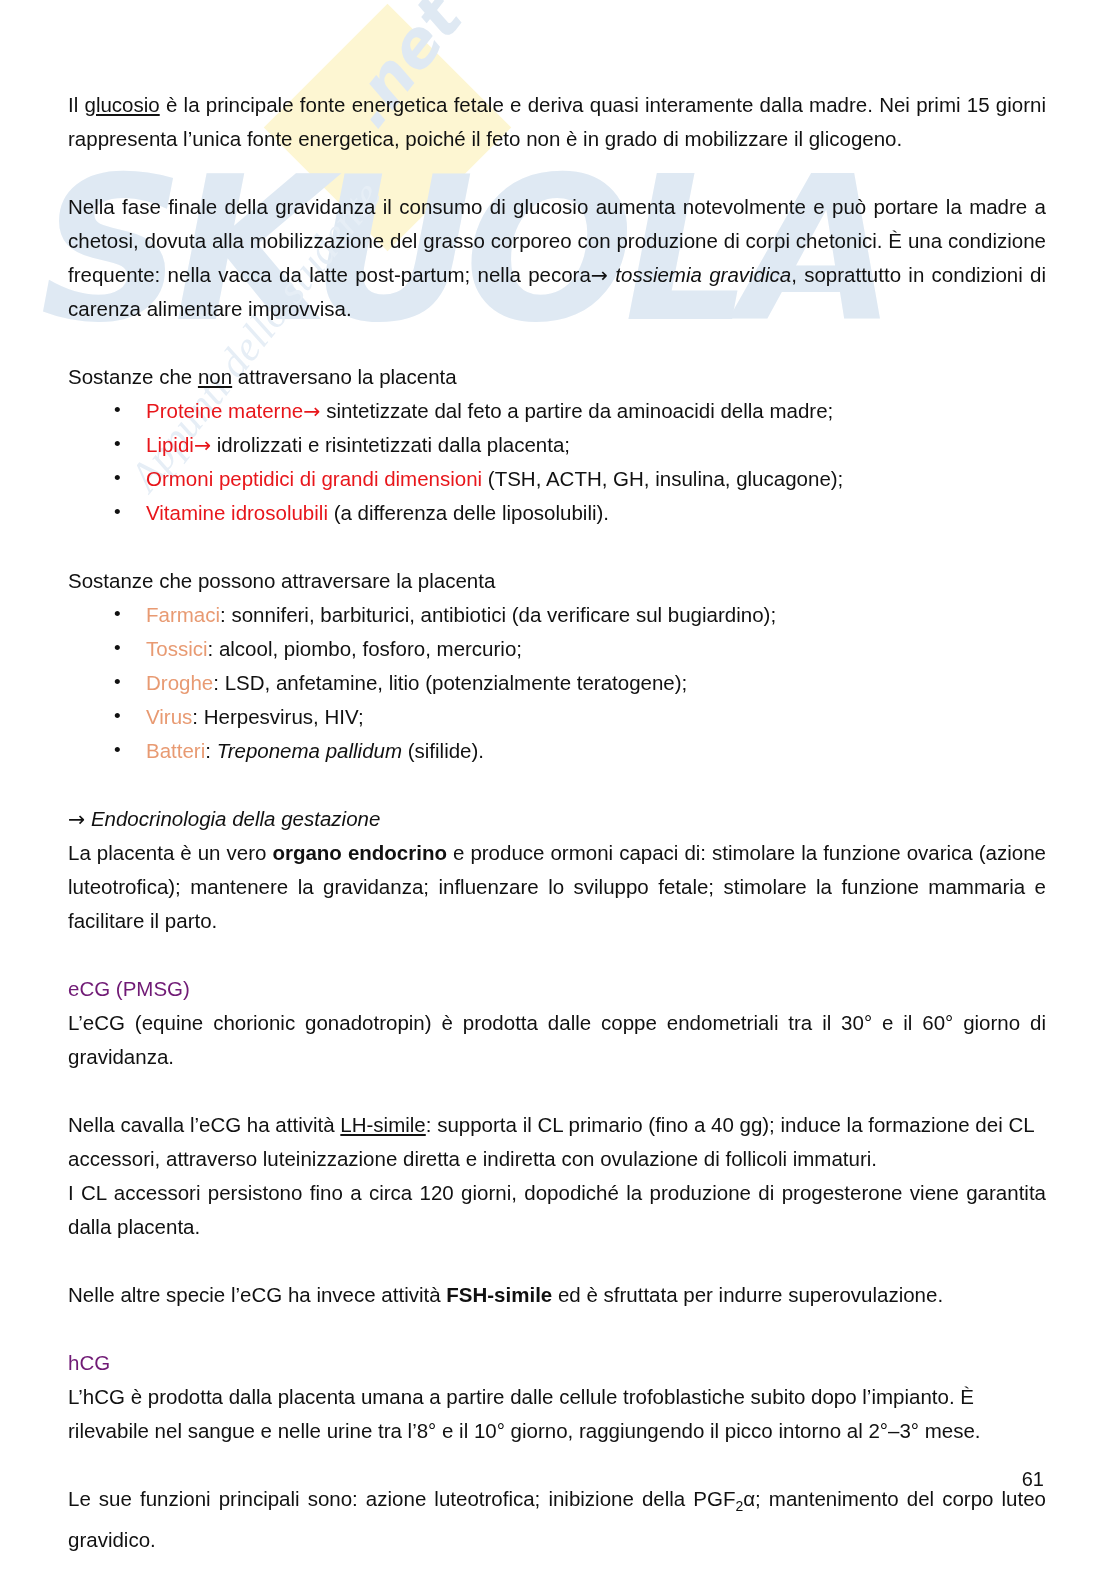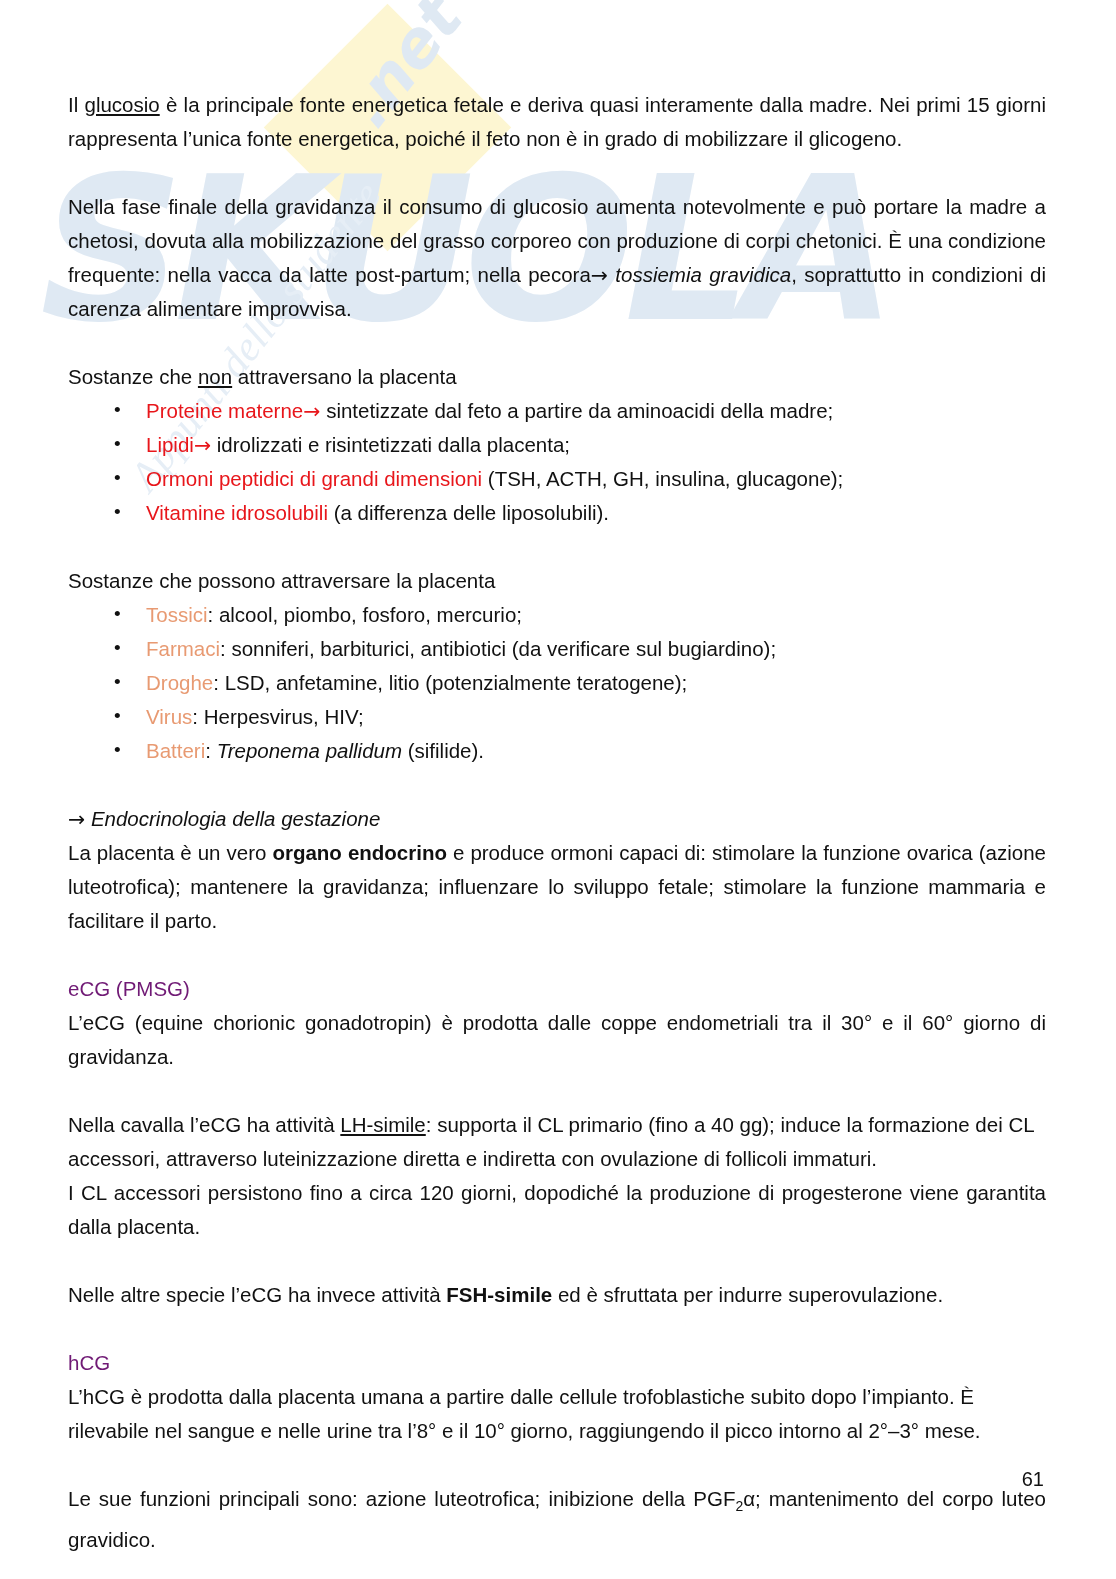--- a/index.html
+++ b/index.html
@@ -168,22 +168,22 @@
       <li><span class="red">Lipidi</span><span class="red arrow">→</span><span> idrolizzati e risintetizzati dalla placenta;</span></li>
       <li><span class="red">Ormoni peptidici di grandi dimensioni</span><span> (TSH, ACTH, GH, insulina, glucagone);</span></li>
       <li><span class="red">Vitamine idrosolubili</span><span> (a differenza delle liposolubili).</span></li>
     </ul>
 
     <div class="gap"></div>
 
     <p class="para noj">Sostanze che possono attraversare la placenta</p>
 
     <ul class="bullets">
+      <li><span class="orange">Farmaci</span><span>: sonniferi, barbiturici, antibiotici (da verificare sul bugiardino);</span></li>
       <li><span class="orange">Tossici</span><span>: alcool, piombo, fosforo, mercurio;</span></li>
-      <li><span class="orange">Farmaci</span><span>: sonniferi, barbiturici, antibiotici (da verificare sul bugiardino);</span></li>
       <li><span class="orange">Droghe</span><span>: LSD, anfetamine, litio (potenzialmente teratogene);</span></li>
       <li><span class="orange">Virus</span><span>: Herpesvirus, HIV;</span></li>
       <li><span class="orange">Batteri</span><span>: </span><span class="i">Treponema pallidum</span><span> (sifilide).</span></li>
     </ul>
 
     <div class="gap"></div>
 
     <p class="para noj"><span class="arrow">→</span><span class="i"> Endocrinologia della gestazione</span></p>
     <p class="para"><span>La placenta è un vero </span><span class="b">organo endocrino</span><span> e produce ormoni capaci di: stimolare la funzione ovarica (azione luteotrofica); mantenere la gravidanza; influenzare lo sviluppo fetale; stimolare la funzione mammaria e facilitare il parto.</span></p>
 

